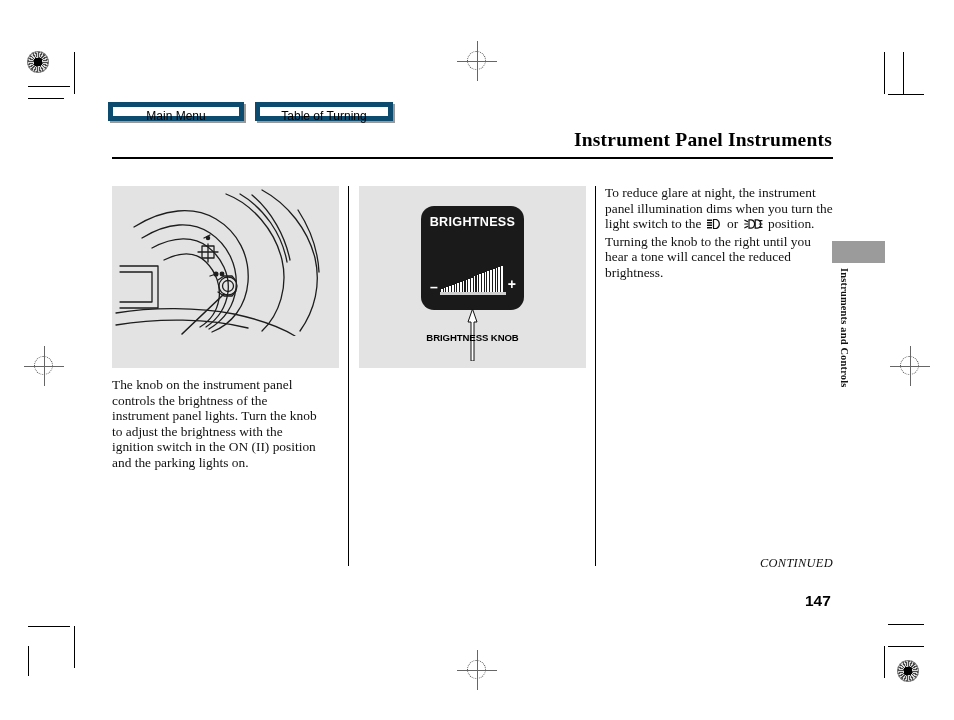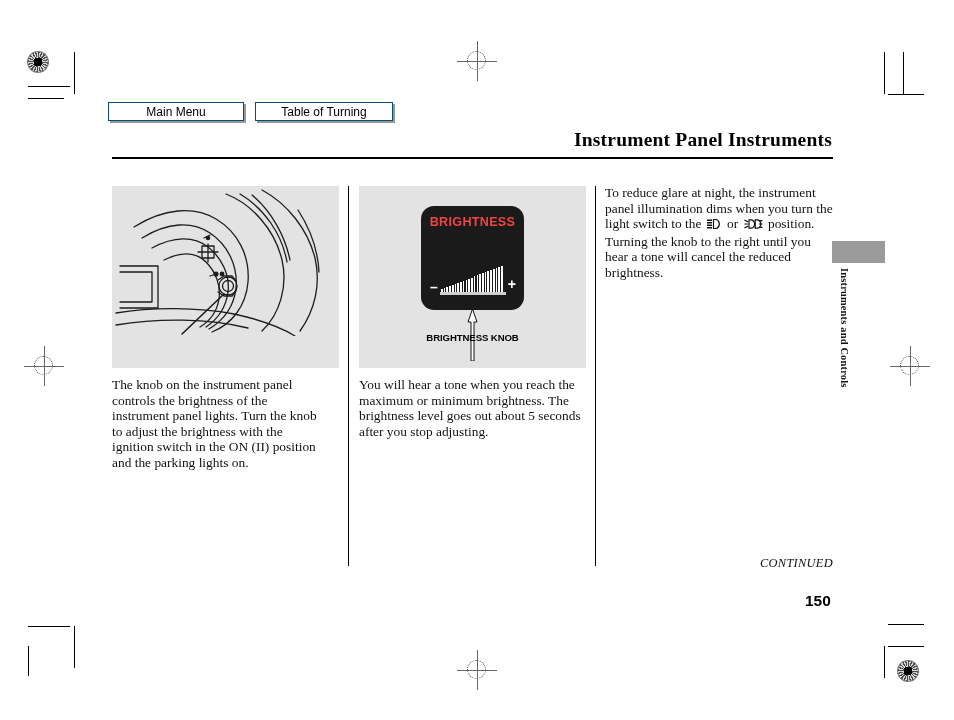--- a/index.html
+++ b/index.html
@@ -45,21 +45,21 @@
   }
   .reg-cross .hline {
     position: absolute; top: 21.5px; left: 2px;
     height: 1px; width: 40px; background: #666;
   }
 
   
   .nav-btn {
     position: absolute;
     box-sizing: border-box;
-    border: 1px solid #0c4a6e;
+    border: 5px solid #0c4a6e;
     background: #ffffff;
     box-shadow: 2px 2px 0 #999;
     font-family: "Liberation Sans", sans-serif;
     font-size: 12px;
     line-height: 19px;
     text-align: center;
     height: 19px;
     color: #000;
     cursor: pointer;
   }
@@ -117,21 +117,21 @@
     border-radius: 13px;
   }
   .mid-title {
     position: absolute;
     left: 0; top: 9px; width: 103px;
     text-align: center;
     font-family: "Liberation Sans", sans-serif;
     font-weight: bold;
     font-size: 12.6px;
     letter-spacing: .3px;
-    color: #ef4444;
+    color: #ffffff;
   }
   .mid-bars-wrap {
     position: absolute;
     left: 9px; top: 58px; width: 86px; height: 34px;
   }
   .mid-sign {
     position: absolute;
     font-family: "Liberation Sans", sans-serif;
     font-weight: bold;
     font-size: 14px;
@@ -366,21 +366,20 @@
     <path d="M5.5 0 L10 13 L7 13 L7 52 L4 52 L4 13 L1 13 Z" fill="#ffffff" stroke="#111" stroke-width="1"></path>
   </svg>
   <div class="fig-caption" id="cap-level">BRIGHTNESS KNOB</div>
 </div>
 
 <div class="col" id="col1">
   <p>The knob on the instrument panel controls the brightness of the instrument panel lights. Turn the knob to adjust the brightness with the ignition switch in the ON (II) position and the parking lights on.</p>
 </div>
 
 <div class="col" id="col2">
-  <p>You will hear a tone when you reach the maximum or minimum brightness. The brightness level goes out about 5 seconds after you stop adjusting.</p>
 </div>
 
 <div class="col" id="col3">
   <p>
     <span>To reduce glare at night, the instrument panel illumination dims when you turn the light switch to the</span>
     <span class="inline-icon">
       <svg width="15" height="11" viewBox="0 0 15 11">
         <g fill="#111">
           <rect x="0" y="0.5" width="5" height="1.5"></rect>
           <rect x="0" y="3" width="5" height="1.5"></rect>
@@ -406,13 +405,13 @@
       </svg>
     </span>
     <span>position. Turning the knob to the right until you hear a tone will cancel the reduced brightness.</span>
   </p>
 </div>
 
 <div id="side-tab-block"></div>
 <div id="side-tab-label">Instruments and Controls</div>
 
 <div id="continued">CONTINUED</div>
-<div id="page-number">150</div>
+<div id="page-number">147</div>
 
 </body></html>

